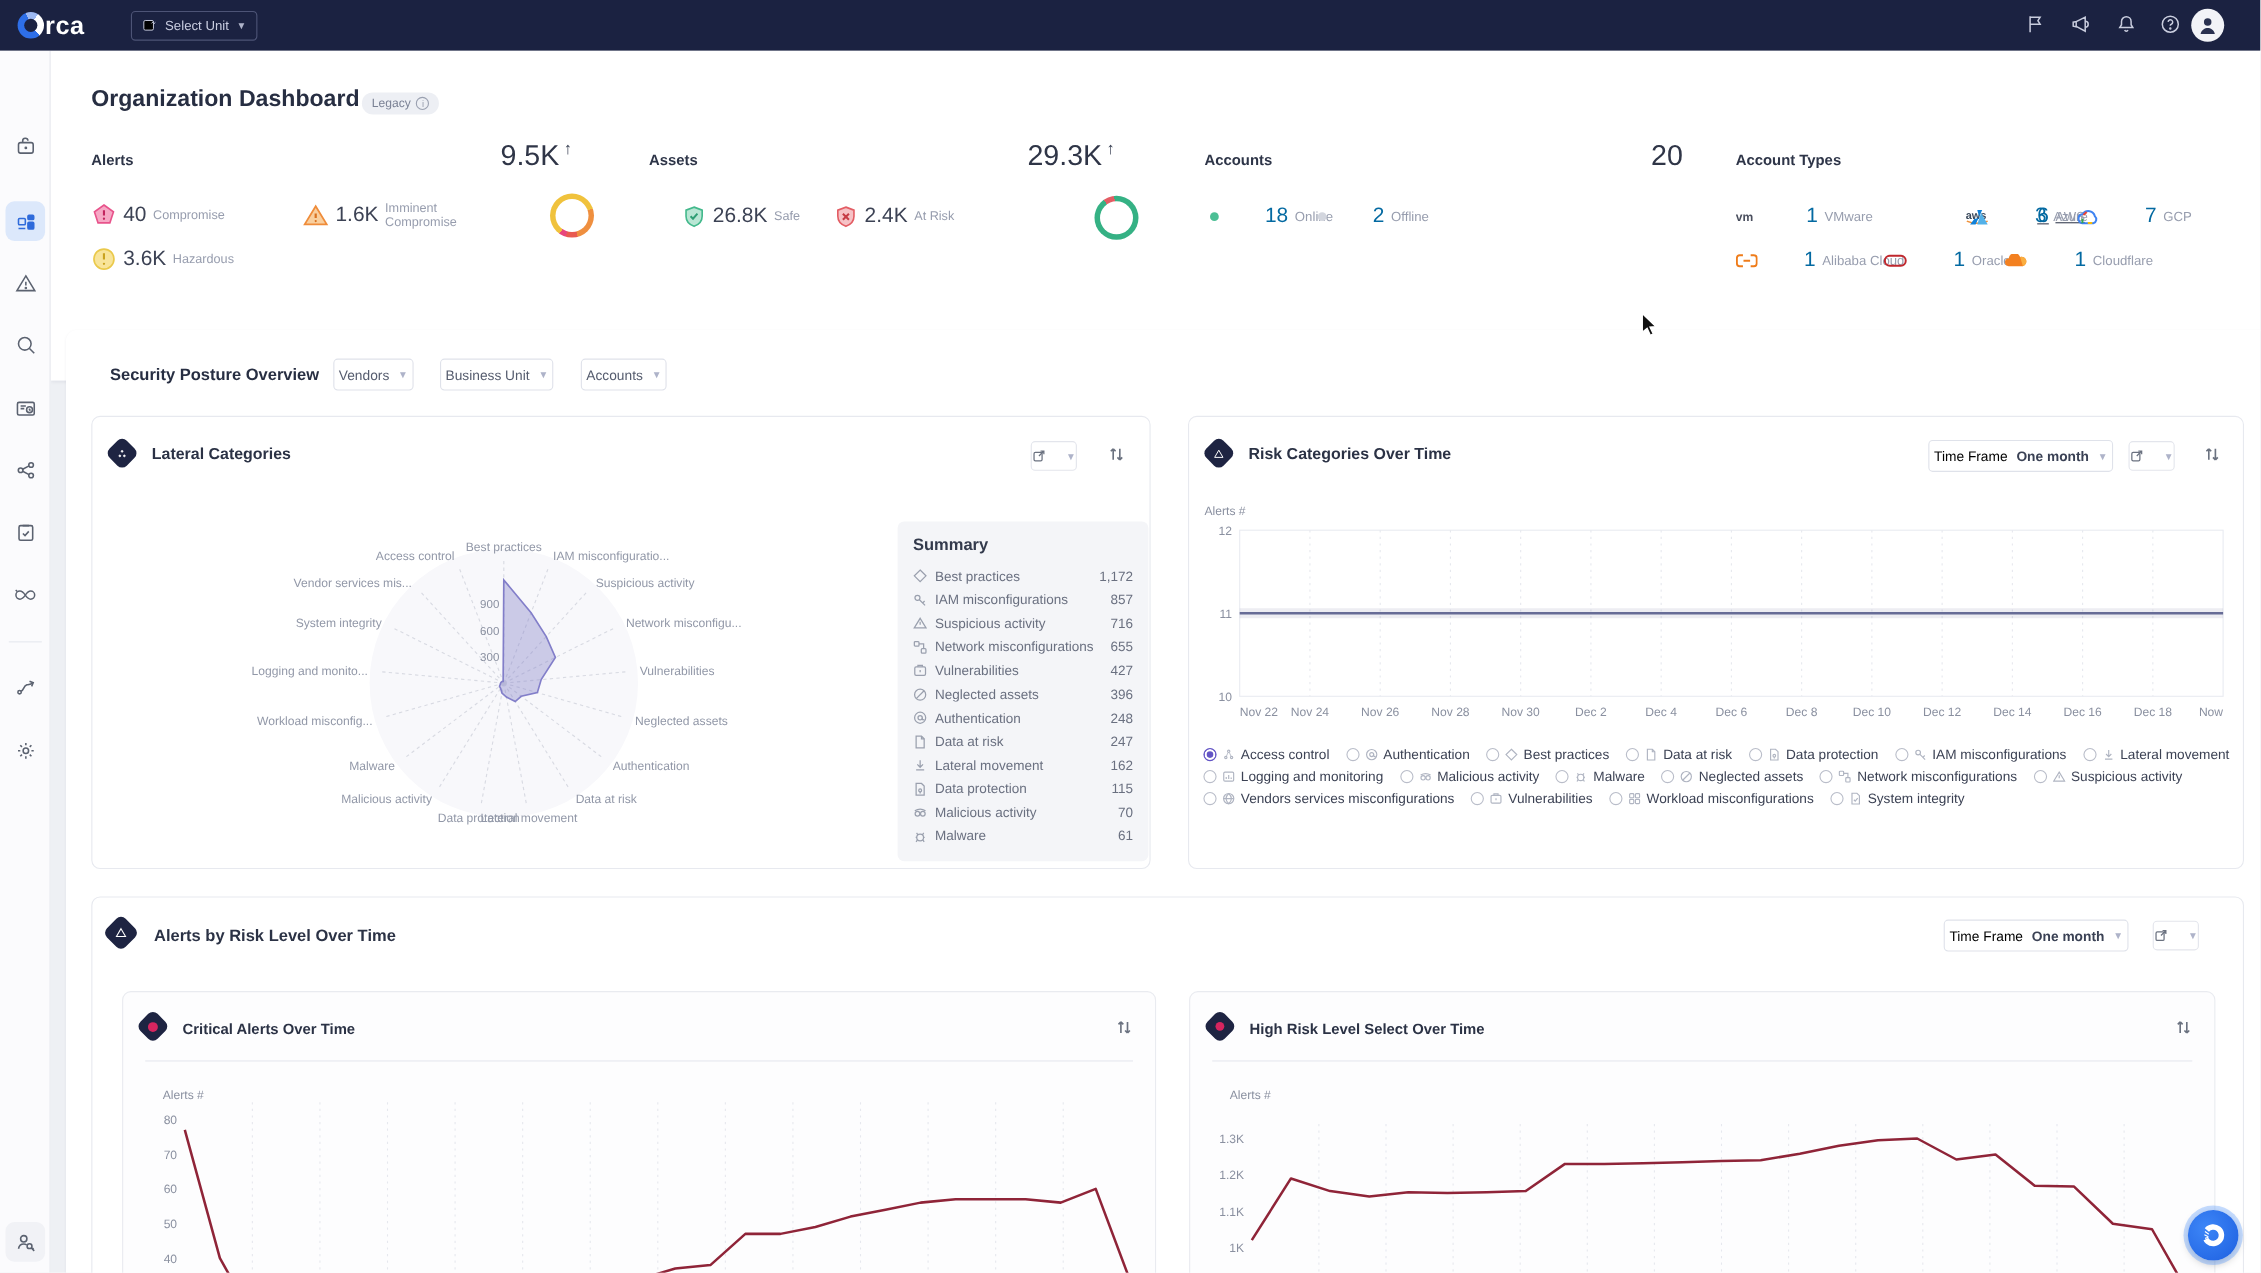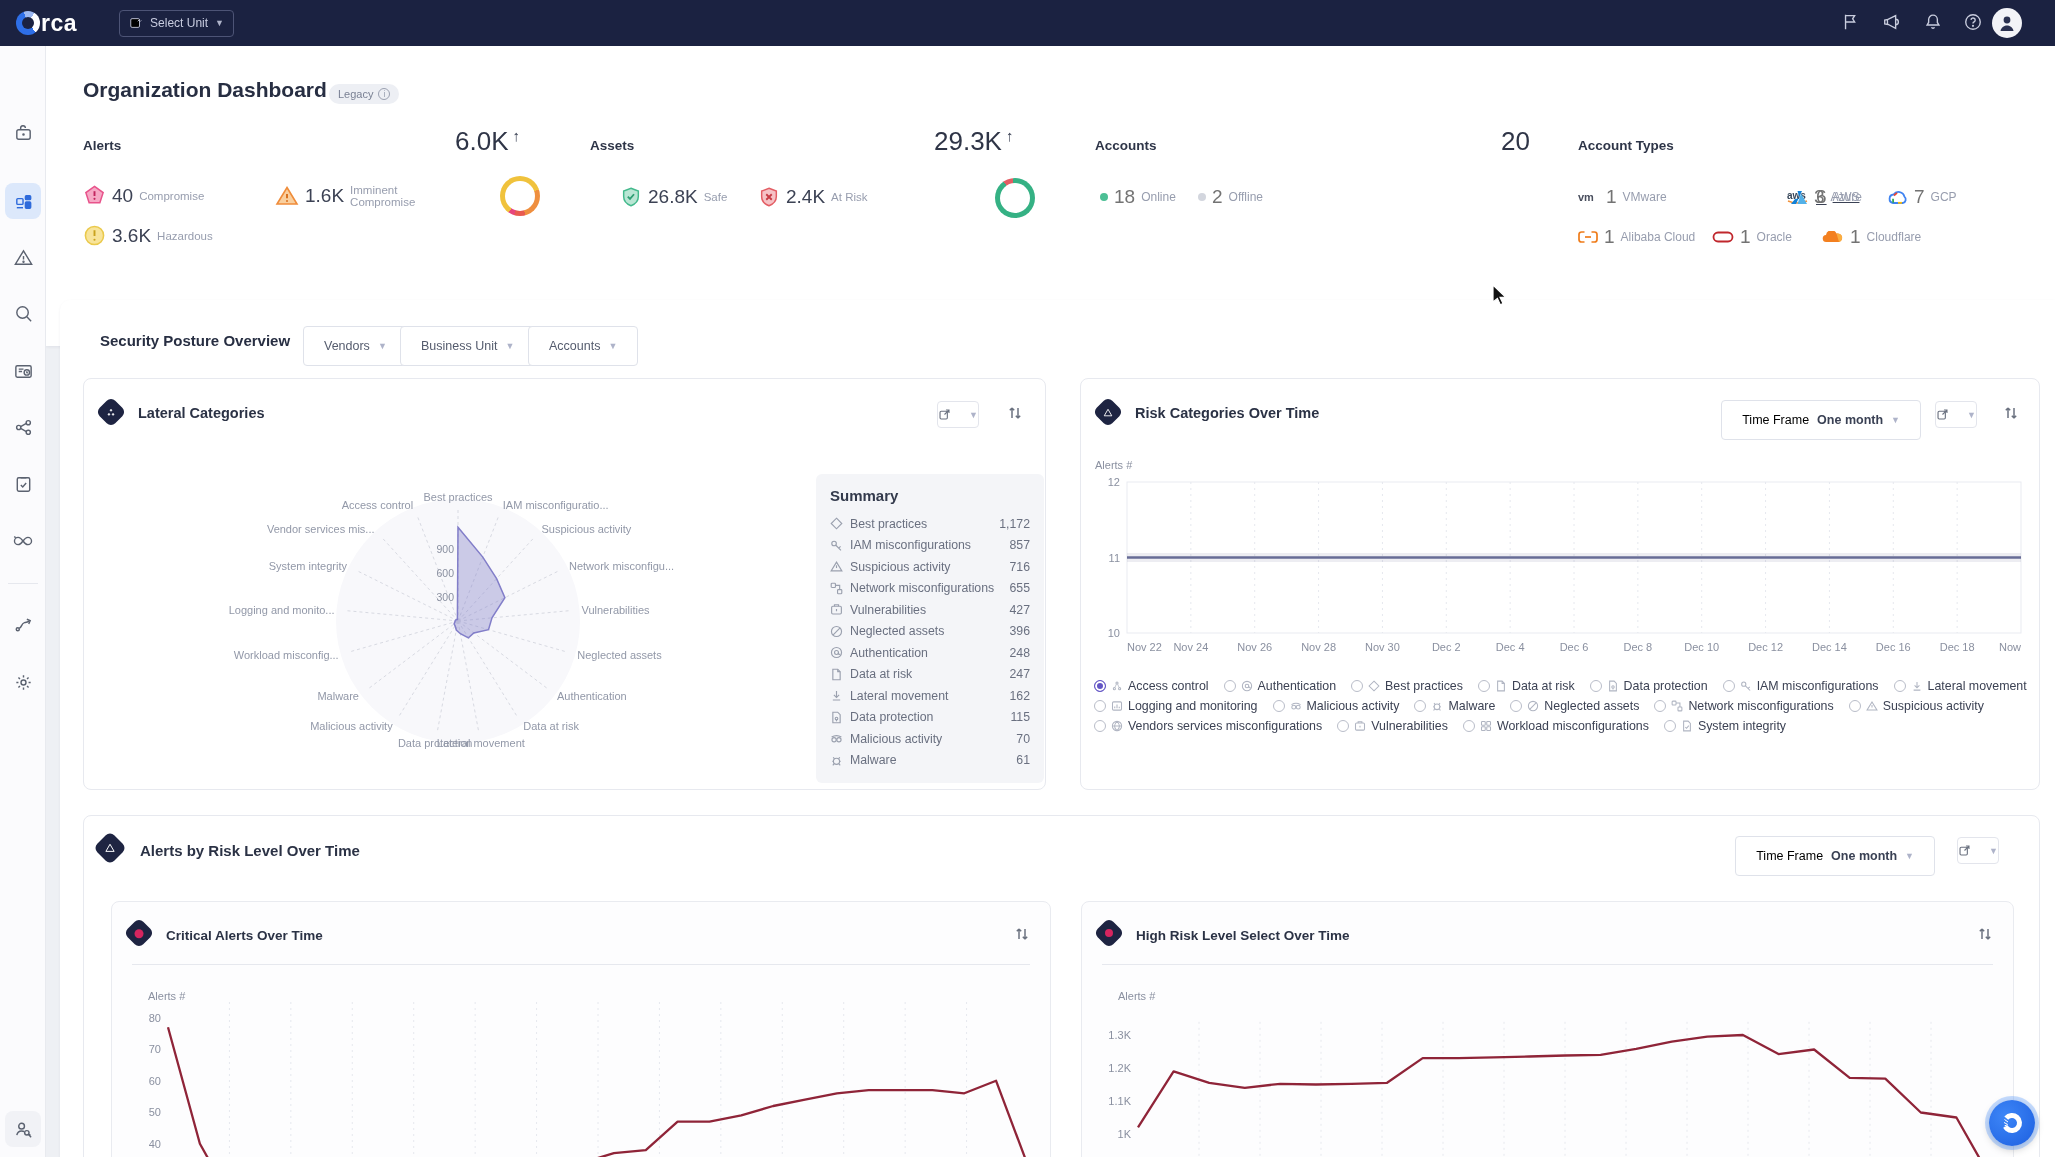--- a/index.html
+++ b/index.html
@@ -43,27 +43,27 @@
   .stat-item .l { font-size:11.5px; color:#979dae; }
   .l2 { width:78px; line-height:12px; }
   .total { position:absolute; font-size:26px; color:#2f3547; display:flex; gap:4px; align-items:flex-start; }
   .total .up { font-size:15px; font-weight:bold; color:#3a4154; margin-top:1px; }
   .donut { position:absolute; width:40px; height:40px; border-radius:50%; }
   .donut::after { content:""; position:absolute; inset:5px; background:#fff; border-radius:50%; }
   .donut-alerts { background:conic-gradient(from 215deg,#f0c23c 0 60%,#ef8f3f 60% 86%,#e85a50 86% 95%,#e8467c 95% 100%); }
   .donut-assets { background:conic-gradient(from -35deg,#e35d64 0 8%,#35b184 8% 100%); }
   .dot { width:8px; height:8px; border-radius:50%; }
   .acct-item { position:absolute; display:flex; align-items:center; gap:6px; }
-  .acct-item .v { font-size:19px; color:#737373; }
+  .acct-item .v { font-size:19px; color:#0369a1;margin-left:36px; }
   .acct-item .l { font-size:12px; color:#979dae; }
 
   
   .panel { position:absolute; left:60px; top:300px; right:0; bottom:-20px; background:#fff; border-radius:10px 0 0 0; box-shadow:0 1px 3px rgba(25,35,65,.06); }
   .sec-title { position:absolute; font-size:15px; font-weight:bold; color:#272e42; }
-  .drop { position:absolute; height:40px; border:1px solid #dfe2ea; border-radius:4px; background:#fff; display:flex; align-items:center; gap:8px; padding:0 20px; font-size:12.5px; color:#555c6e; cursor:pointer; }
+  .drop { position:absolute; height:29px; border:1px solid #dfe2ea; border-radius:4px; background:#fff; display:flex; align-items:center; gap:8px; padding:0 4px; font-size:12.5px; color:#555c6e; cursor:pointer; }
   .tf-label { color:#000000; }
   .tf-value { color:#3a4154; font-weight:bold; }
   .card { position:absolute; background:#fff; border:1px solid #e7e9ef; border-radius:8px; }
   .diamond { position:absolute; width:22px; height:22px; background:#1e2442; border-radius:6px; transform:rotate(45deg); display:flex; align-items:center; justify-content:center; }
   .diamond > * { transform:rotate(-45deg); }
   .card-title { position:absolute; font-size:14.5px; font-weight:bold; color:#2b3245; }
   .exp-btn { position:absolute; width:42px; height:27px; border:1px solid #e3e5ec; border-radius:4px; display:flex; align-items:center; justify-content:center; gap:4px; cursor:pointer; background:#fff; }
   .exp-btn svg { stroke:#6b7280; fill:none; stroke-width:1.4; }
   .cmp-ico { position:absolute; width:18px; height:18px; cursor:pointer; }
   .cmp-ico svg { stroke:#6b7280; fill:none; stroke-width:1.5; }
@@ -333,21 +333,21 @@
     <div class="stat-item" style="left:37px; top:178px">
       <svg width="23" height="23" viewBox="0 0 24 24">
           <circle cx="12" cy="12" r="9.5" fill="#f8e49a" stroke="#eac94b" stroke-width="1.6"></circle>
           <path d="M12 6.5v6" stroke="#c9a21e" stroke-width="2"></path>
           <circle cx="12" cy="16.5" r="1.1" fill="#c9a21e"></circle>
         </svg>
       <span class="v">3.6K</span>
       <span class="l">Hazardous</span>
     </div>
     <div class="total" style="left:409px; top:80px">
-      <span>6.0K</span>
+      <span>9.5K</span>
       <span class="up">↑</span>
     </div>
     <div class="donut donut-alerts" style="left:454px; top:130px"></div>
 
     <div class="stat-label" style="left:544px; top:92px">Assets</div>
     <div class="stat-item" style="left:574px; top:140px">
       <svg width="22" height="22" viewBox="0 0 24 24">
           <path d="M12 2.5 20 5.5v6c0 5-3.4 8.3-8 10-4.6-1.7-8-5-8-10v-6Z" fill="#b9e6d4" stroke="#43b98c" stroke-width="1.6"></path>
           <path d="m8.5 11.6 2.4 2.4 4.4-5" stroke="#2f9e74" stroke-width="2" fill="none"></path>
         </svg>

